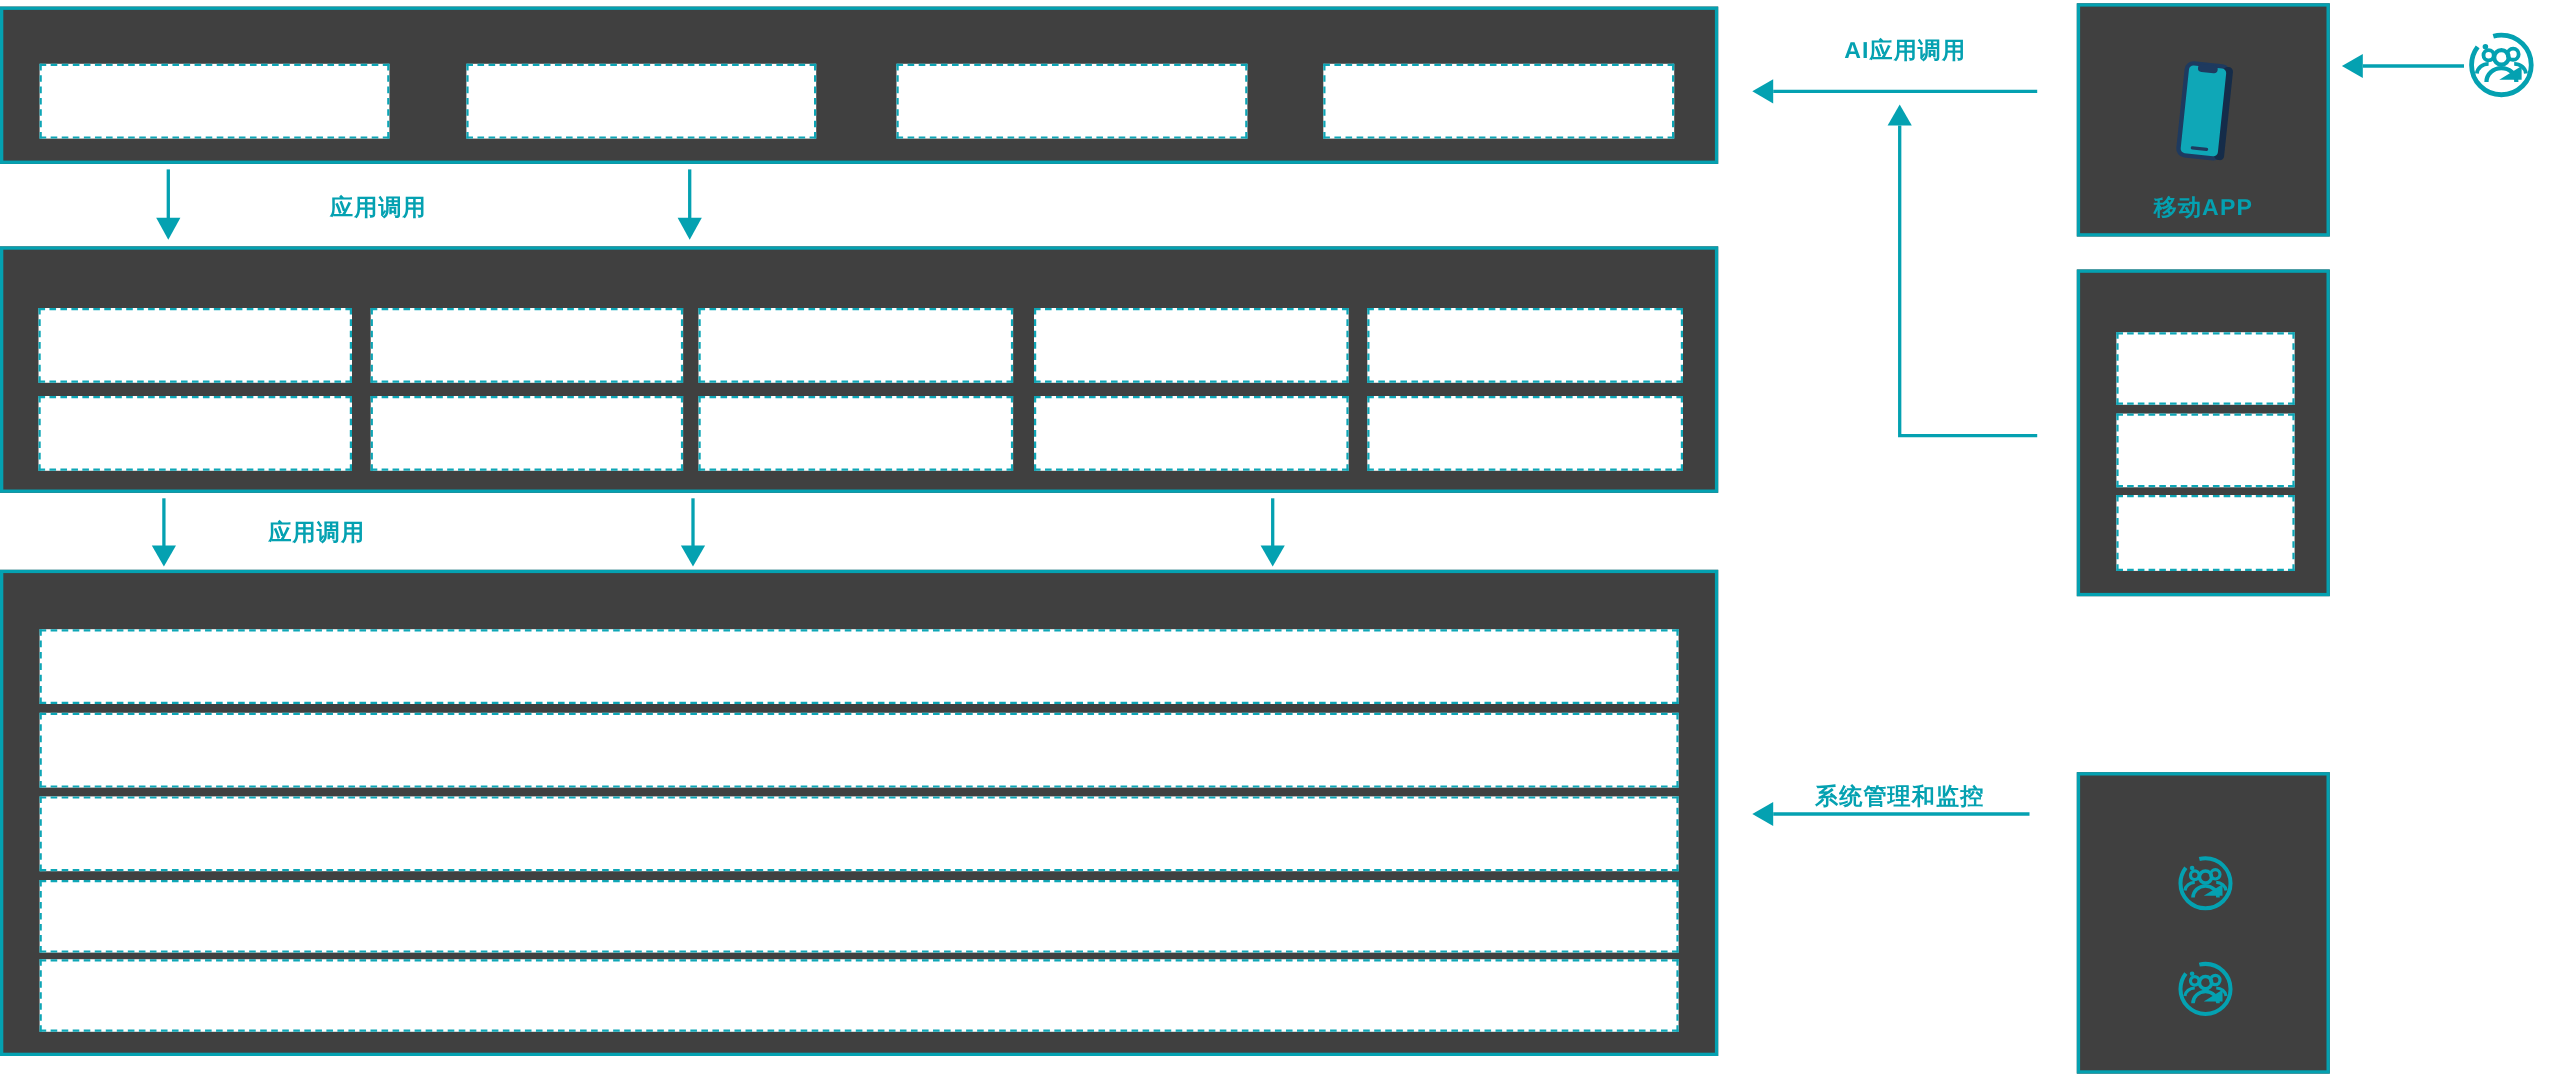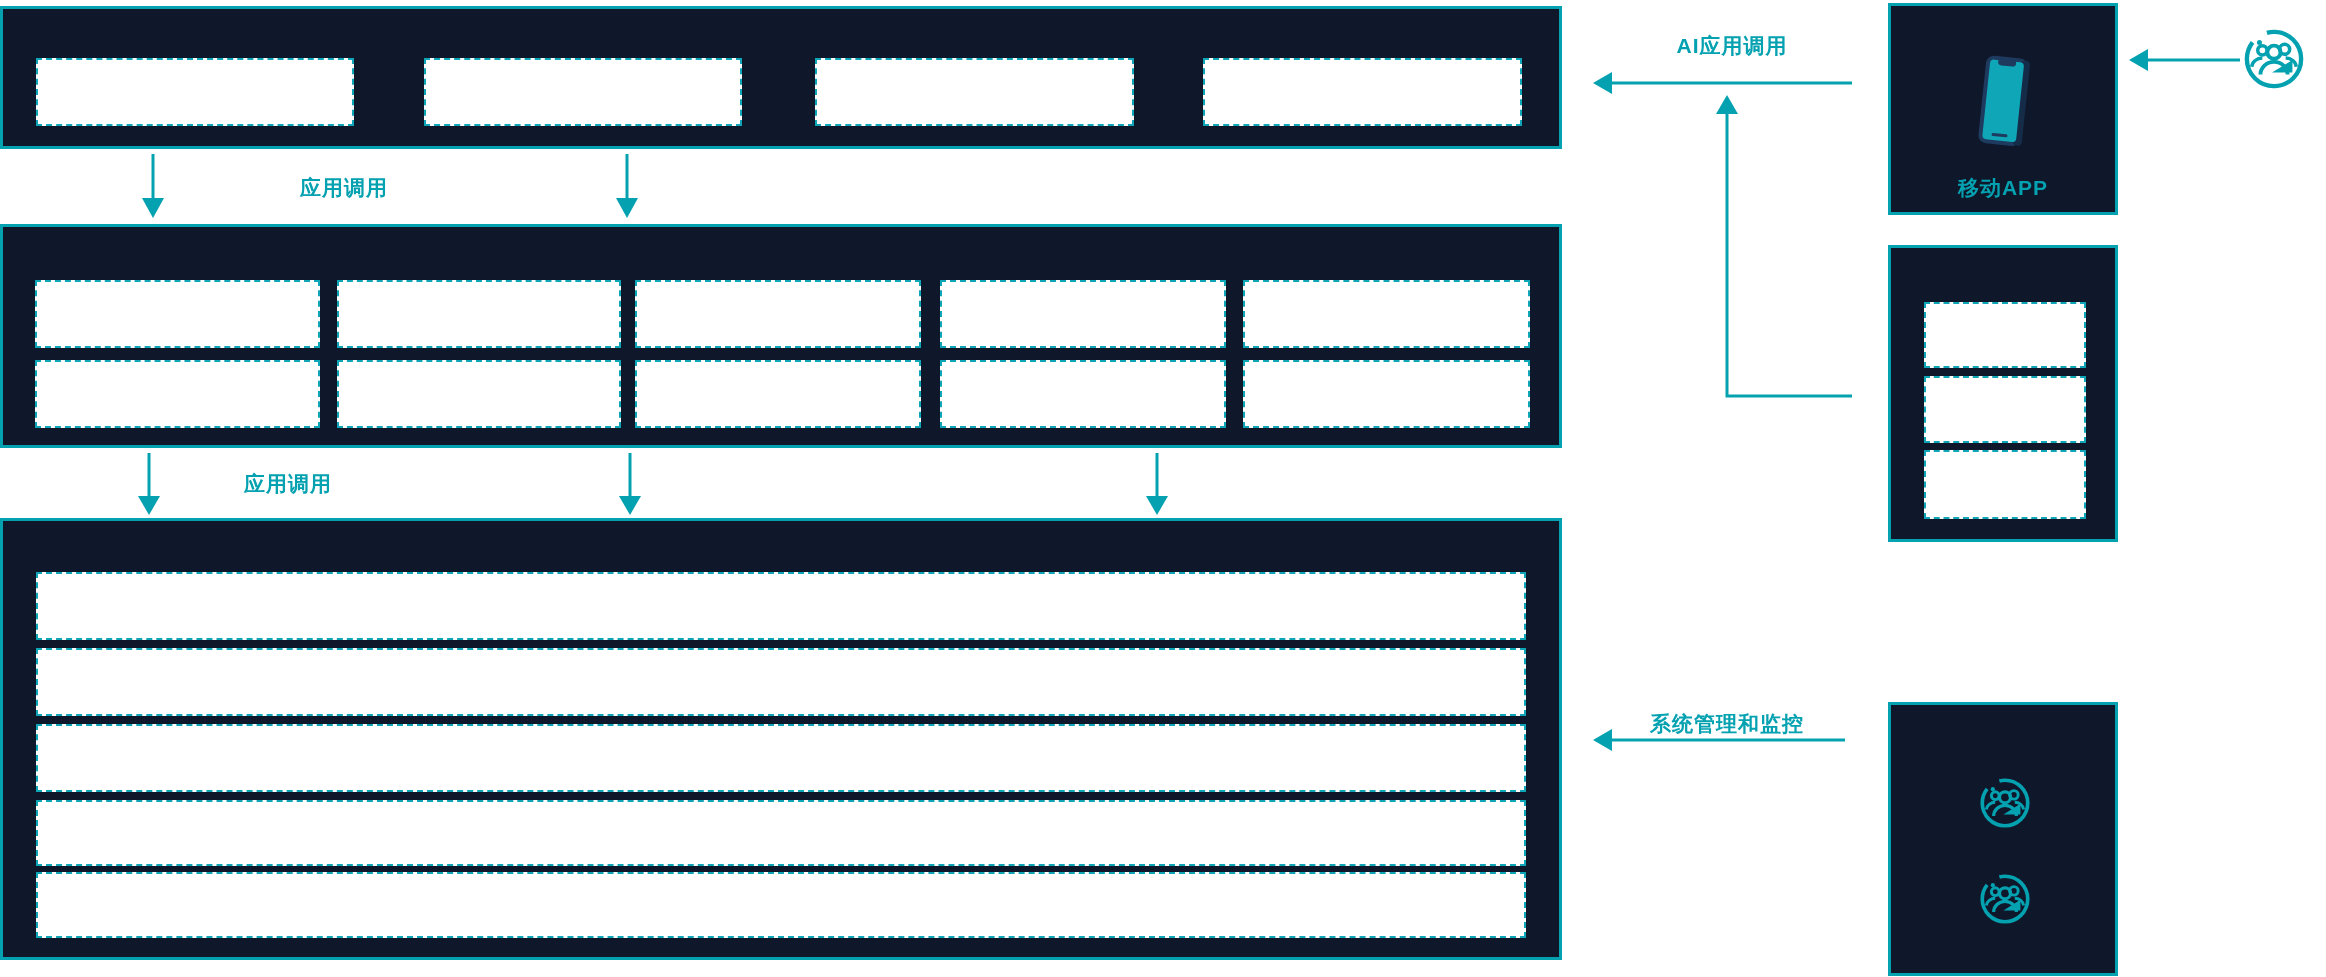--- a/index.html
+++ b/index.html
@@ -1,18 +1,18 @@
 <!DOCTYPE html>
 <html><head>
 <meta charset="utf-8">
 <style>
   html,body{margin:0;padding:0;background:#ffffff;}
   .stage{position:relative;width:2326px;height:977px;background:#ffffff;overflow:hidden;
          font-family:"Liberation Sans","DejaVu Sans",sans-serif;}
-  .solid-box{position:absolute;border:3px solid #04a1b1;background:#0f172a;box-sizing:border-box;}
+  .solid-box{position:absolute;border:3px solid #04a1b1;background:#404040;box-sizing:border-box;}
   .dashed-box{position:absolute;border:2.5px dashed #0ea6b6;background:#ffffff;box-sizing:border-box;}
   .flow-label{position:absolute;color:#04a1b1;font-weight:bold;font-size:21px;
               text-align:center;white-space:nowrap;letter-spacing:1px;}
   .arrow-layer{position:absolute;left:0;top:0;width:2326px;height:977px;pointer-events:none;}
   .icon-wrap{position:absolute;}
 </style>
 </head>
 <body>
 
 <div class="stage">

